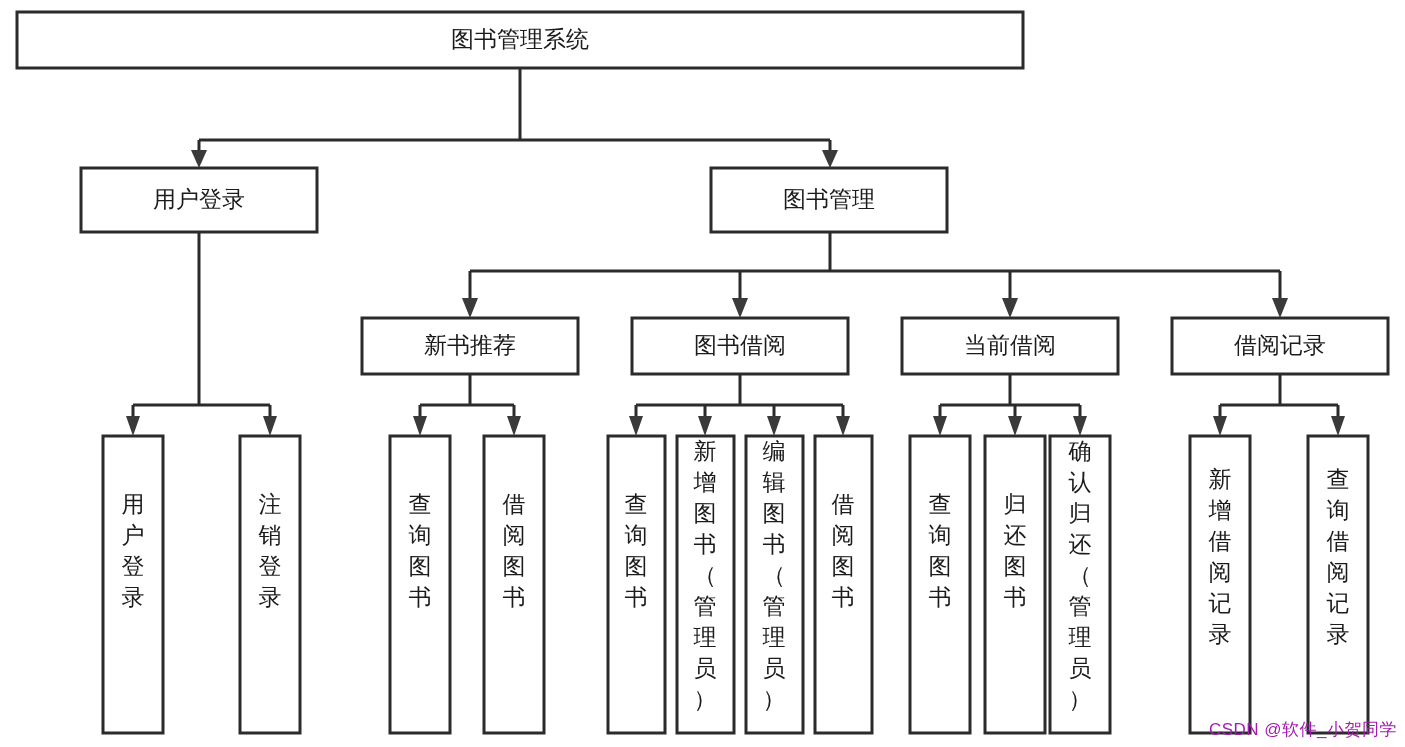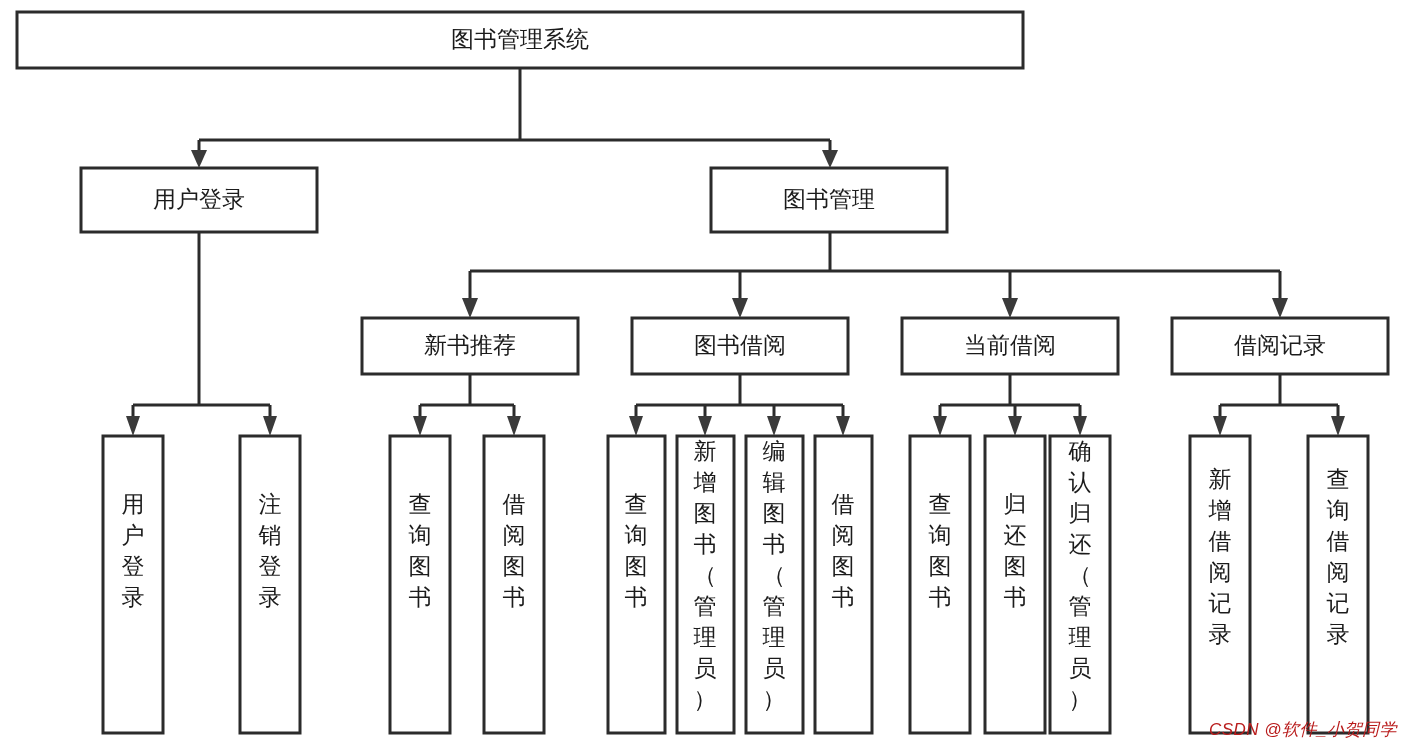--- a/index.html
+++ b/index.html
@@ -51,25 +51,24 @@
     font-size: 23px;
     fill: #1b1b1b;
     text-anchor: middle;
   }
   .watermark {
     position: absolute;
     right: 8px;
     bottom: 6px;
     font-family: "Liberation Sans", "DejaVu Sans", sans-serif;
     font-size: 17px;
-    color: #b91c1c;
+    color: #a21caf;
     letter-spacing: 0.5px;
     white-space: nowrap;
     pointer-events: none;
-    font-style: italic;
   }
 </style>
 </head>
 <body>
 
 <div id="diagram-root">
 
   <svg class="flow" viewBox="0 0 1405 747" xmlns="http://www.w3.org/2000/svg">
 
     <defs>

